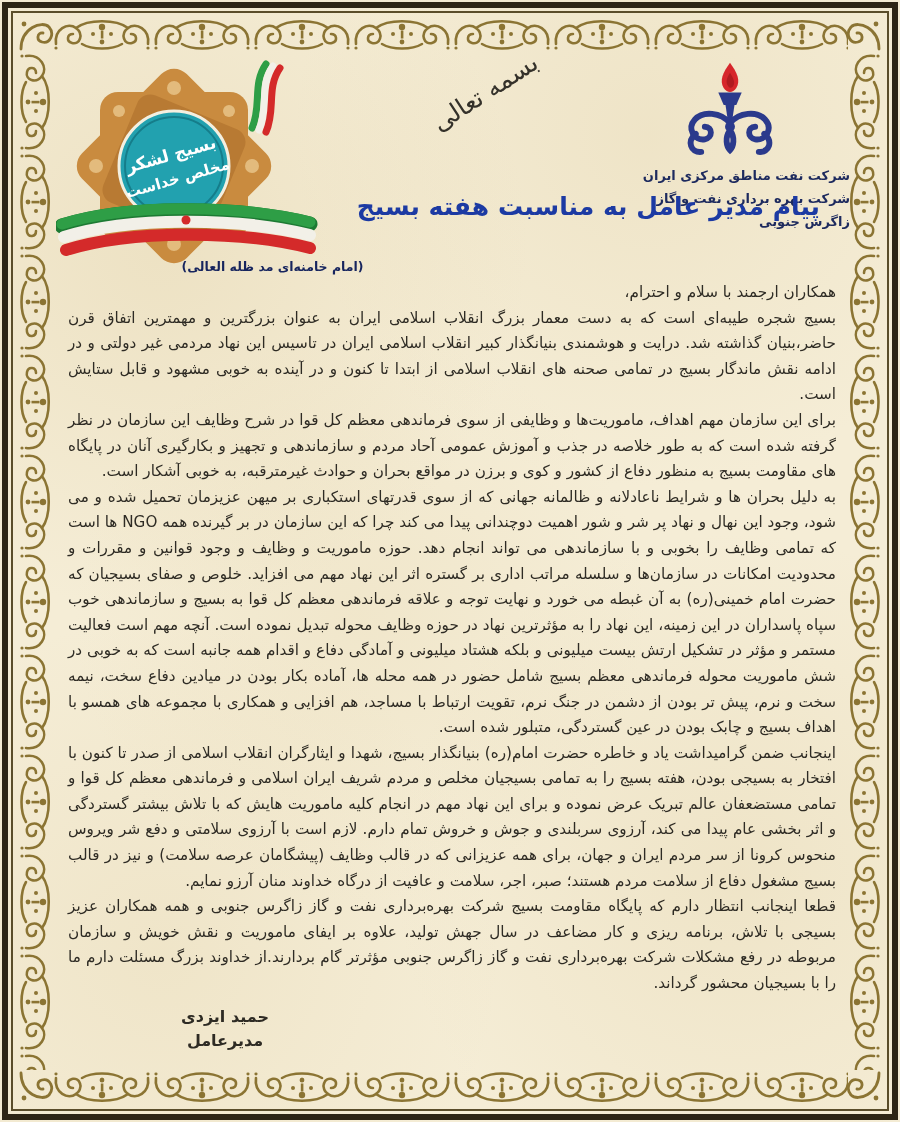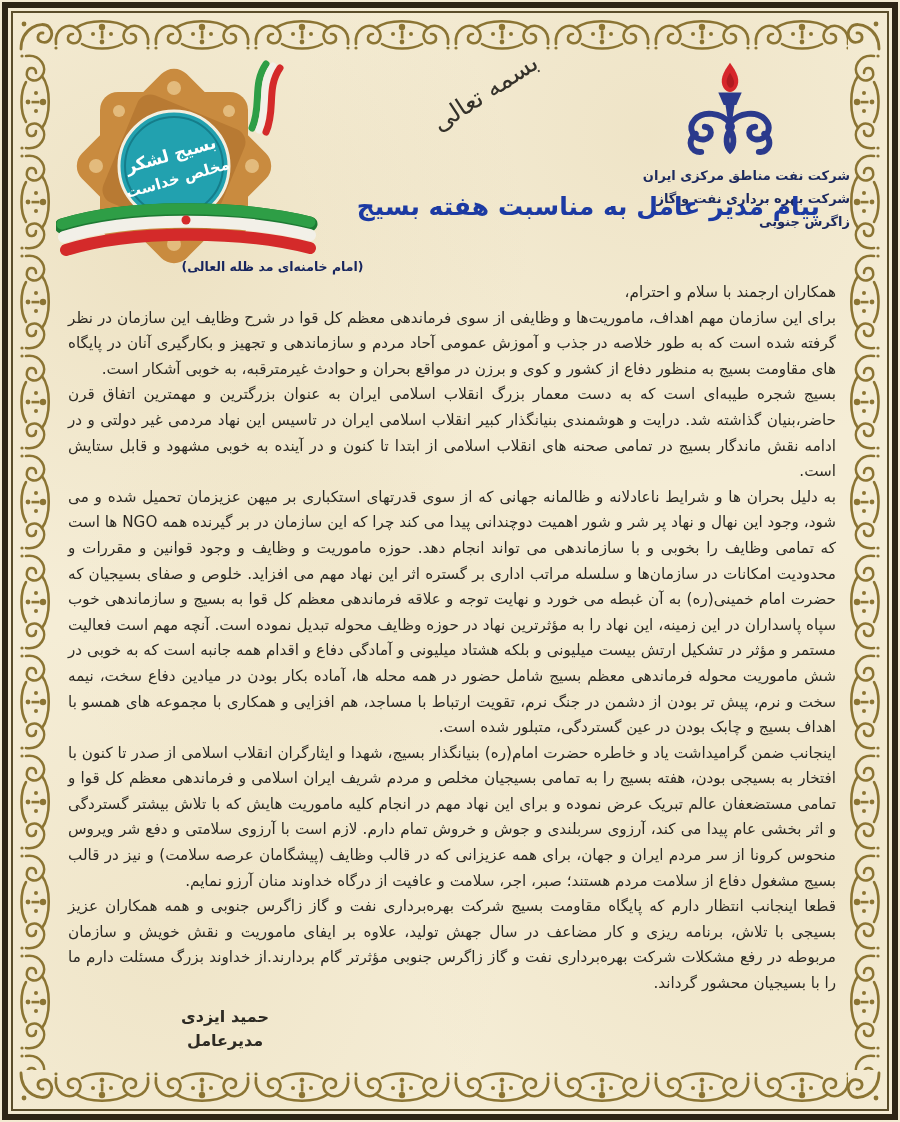--- a/index.html
+++ b/index.html
@@ -270,22 +270,22 @@
       <div>شرکت نفت مناطق مرکزی ایران</div>
       <div>شرکت بهره برداری نفت و گاز زاگرس جنوبی</div>
     </div>
   </div>
 
   <div class="title">پیام مدیر عامل به مناسبت هفته بسیج</div>
   <div class="attribution">(امام خامنه‌ای مد ظله العالی)</div>
 
   <div class="letter">
     <p>همکاران ارجمند با سلام و احترام،</p>
+    <p>بسیج شجره طیبه‌ای است که به دست معمار بزرگ انقلاب اسلامی ایران به عنوان بزرگترین و مهمترین اتفاق قرن حاضر،بنیان گذاشته شد. درایت و هوشمندی بنیانگذار کبیر انقلاب اسلامی ایران در تاسیس این نهاد مردمی غیر دولتی و در ادامه نقش ماندگار بسیج در تمامی صحنه های انقلاب اسلامی از ابتدا تا کنون و در آینده به خوبی مشهود و قابل ستایش است.</p>
     <p>برای این سازمان مهم اهداف، ماموریت‌ها و وظایفی از سوی فرماندهی معظم کل قوا در شرح وظایف این سازمان در نظر گرفته شده است که به طور خلاصه در جذب و آموزش عمومی آحاد مردم و سازماندهی و تجهیز و بکارگیری آنان در پایگاه های مقاومت بسیج به منظور دفاع از کشور و کوی و برزن در مواقع بحران و حوادث غیرمترقبه، به خوبی آشکار است.</p>
-    <p>بسیج شجره طیبه‌ای است که به دست معمار بزرگ انقلاب اسلامی ایران به عنوان بزرگترین و مهمترین اتفاق قرن حاضر،بنیان گذاشته شد. درایت و هوشمندی بنیانگذار کبیر انقلاب اسلامی ایران در تاسیس این نهاد مردمی غیر دولتی و در ادامه نقش ماندگار بسیج در تمامی صحنه های انقلاب اسلامی از ابتدا تا کنون و در آینده به خوبی مشهود و قابل ستایش است.</p>
     <p>به دلیل بحران ها و شرایط ناعادلانه و ظالمانه جهانی که از سوی قدرتهای استکباری بر میهن عزیزمان تحمیل شده و می شود، وجود این نهال و نهاد پر شر و شور اهمیت دوچندانی پیدا می کند چرا که این سازمان در بر گیرنده همه NGO ها است که تمامی وظایف را بخوبی و با سازماندهی می تواند انجام دهد. حوزه ماموریت و وظایف و وجود قوانین و مقررات و محدودیت امکانات در سازمان‌ها و سلسله مراتب اداری بر گستره اثر این نهاد مهم می افزاید. خلوص و صفای بسیجیان که حضرت امام خمینی(ره) به آن غبطه می خورد و نهایت توجه و علاقه فرماندهی معظم کل قوا به بسیج و سازماندهی خوب سپاه پاسداران در این زمینه، این نهاد را به مؤثرترین نهاد در حوزه وظایف محوله تبدیل نموده است. آنچه مهم است فعالیت مستمر و مؤثر در تشکیل ارتش بیست میلیونی و بلکه هشتاد میلیونی و آمادگی دفاع و اقدام همه جانبه است که به خوبی در شش ماموریت محوله فرماندهی معظم بسیج شامل حضور در همه محله ها، آماده بکار بودن در میادین دفاع سخت، نیمه سخت و نرم، پیش تر بودن از دشمن در جنگ نرم، تقویت ارتباط با مساجد، هم افزایی و همکاری با مجموعه های همسو با اهداف بسیج و چابک بودن در عین گستردگی، متبلور شده است.</p>
     <p>اینجانب ضمن گرامیداشت یاد و خاطره حضرت امام(ره) بنیانگذار بسیج، شهدا و ایثارگران انقلاب اسلامی از صدر تا کنون با افتخار به بسیجی بودن، هفته بسیج را به تمامی بسیجیان مخلص و مردم شریف ایران اسلامی و فرماندهی معظم کل قوا و تمامی مستضعفان عالم تبریک عرض نموده و برای این نهاد مهم در انجام کلیه ماموریت هایش که با تلاش بیشتر گستردگی و اثر بخشی عام پیدا می کند، آرزوی سربلندی و جوش و خروش تمام دارم. لازم است با آرزوی سلامتی و دفع شر ویروس منحوس کرونا از سر مردم ایران و جهان، برای همه عزیزانی که در قالب وظایف (پیشگامان عرصه سلامت) و نیز در قالب بسیج مشغول دفاع از سلامت مردم هستند؛ صبر، اجر، سلامت و عافیت از درگاه خداوند منان آرزو نمایم.</p>
     <p>قطعا اینجانب انتظار دارم که پایگاه مقاومت بسیج شرکت بهره‌برداری نفت و گاز زاگرس جنوبی و همه همکاران عزیز بسیجی با تلاش، برنامه ریزی و کار مضاعف در سال جهش تولید، علاوه بر ایفای ماموریت و نقش خویش و سازمان مربوطه در رفع مشکلات شرکت بهره‌برداری نفت و گاز زاگرس جنوبی مؤثرتر گام بردارند.از خداوند بزرگ مسئلت دارم ما را با بسیجیان محشور گرداند.</p>
     <div class="signature">
       <div>حمید ایزدی</div>
       <div>مدیرعامل</div>
     </div>
   </div>
 
 </div>

